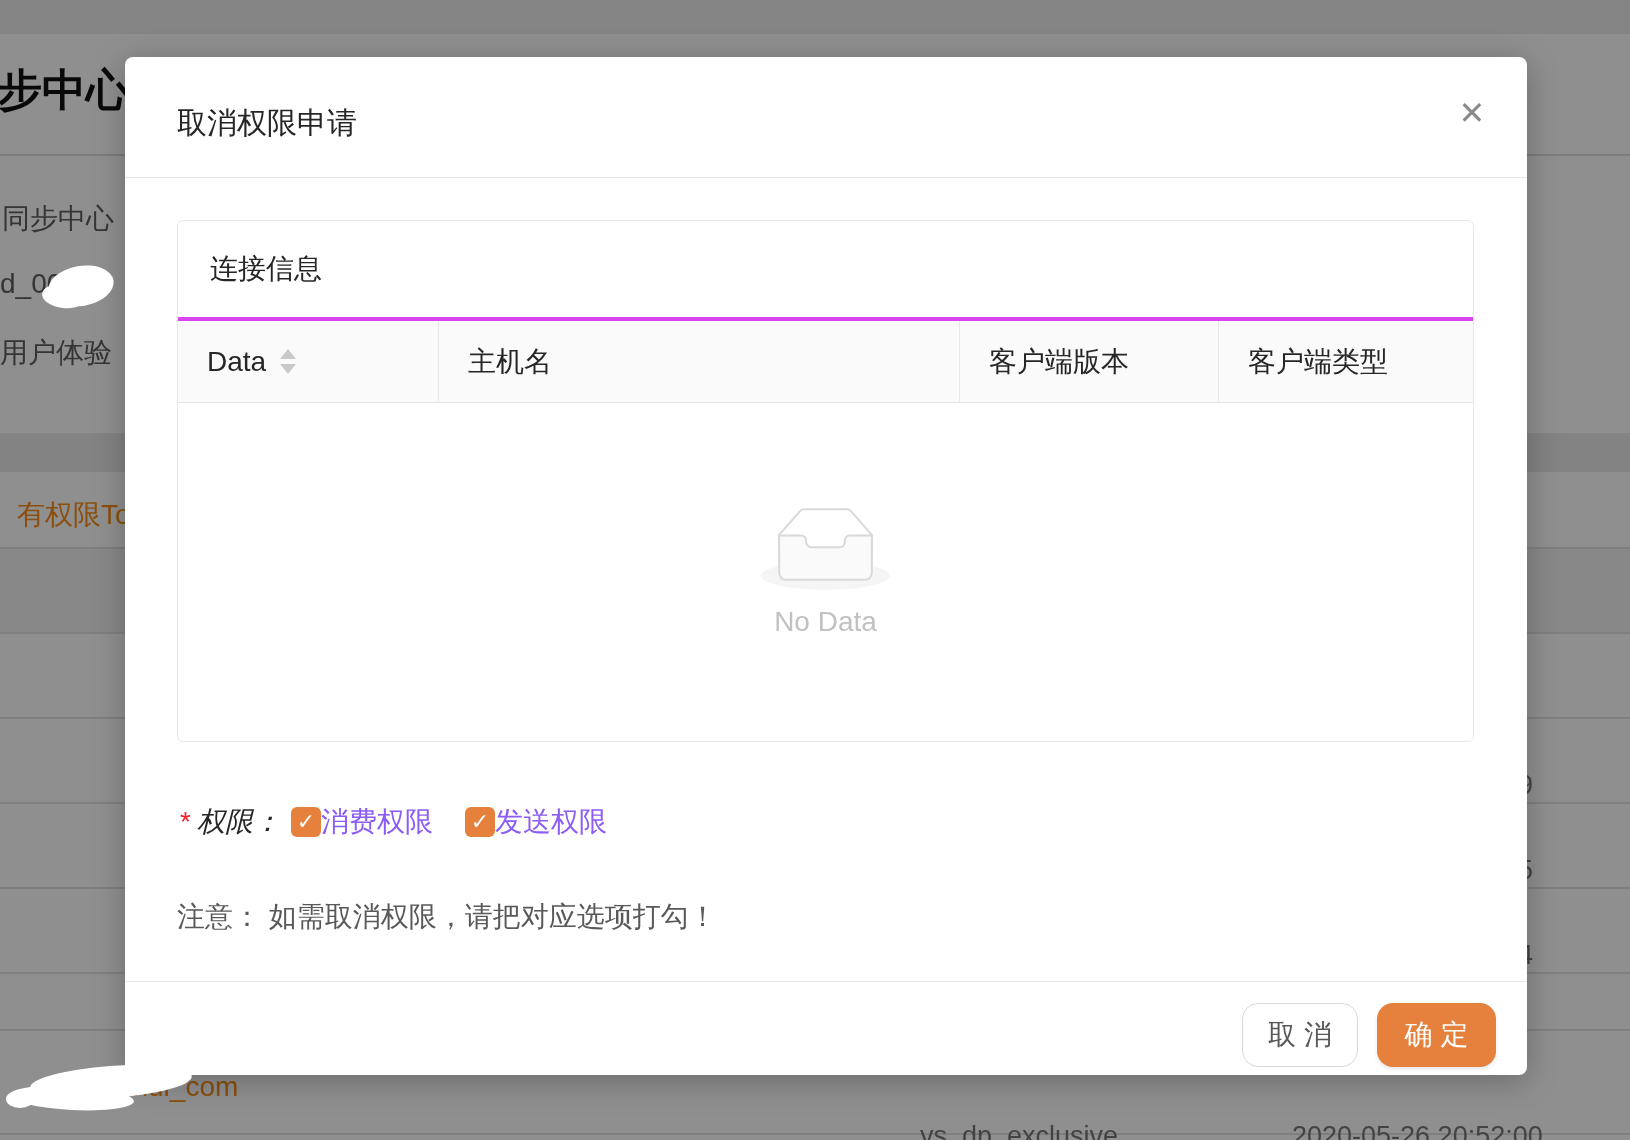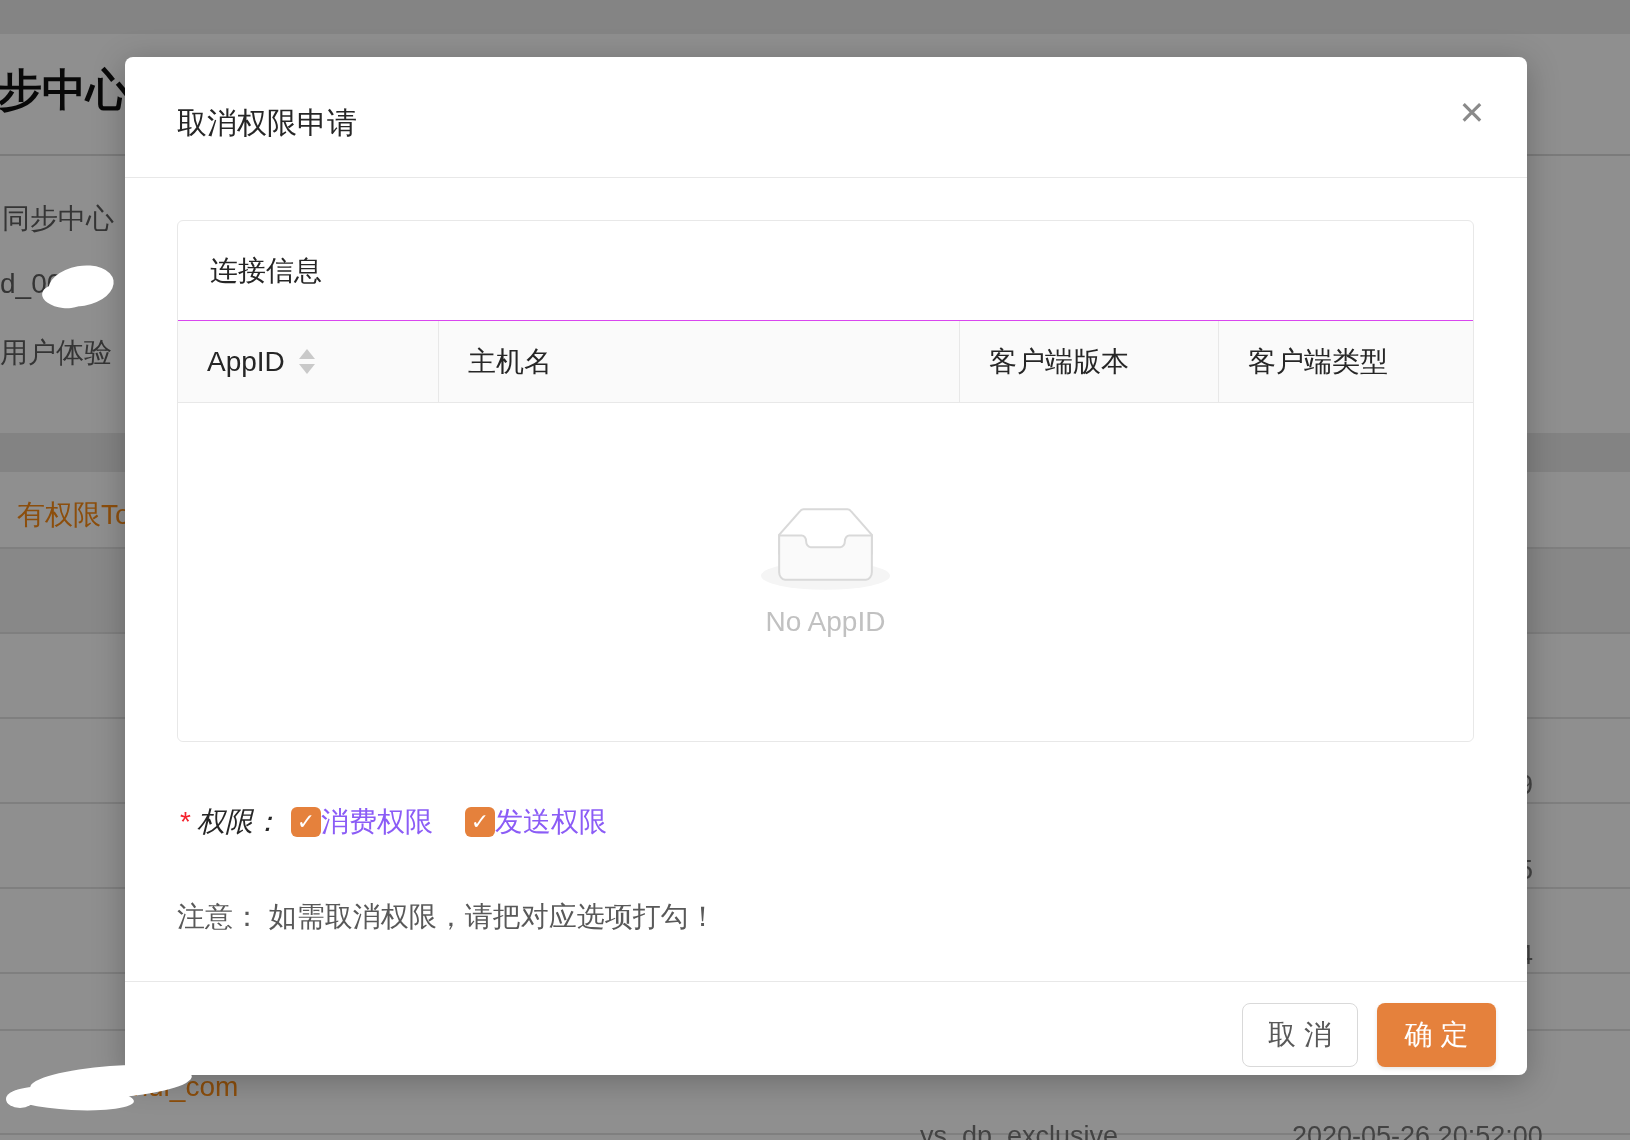--- a/index.html
+++ b/index.html
@@ -30,21 +30,21 @@
   .modal{left:125px;top:57px;width:1402px;height:1018px;background:#fff;border-radius:8px;
          box-shadow:0 6px 32px rgba(0,0,0,0.25);z-index:20;}
   .m-header{position:absolute;left:0;top:12px;width:100%;height:109px;border-bottom:1px solid #e8e8e8;
             display:flex;align-items:center;box-sizing:border-box;padding-left:52px;}
   .m-title{font-size:30px;font-weight:500;color:#262626;}
   .m-close{position:absolute;right:35px;top:36px;width:40px;height:40px;display:flex;align-items:center;
            justify-content:center;font-size:32px;color:#8a8a8a;cursor:pointer;background:none;border:none;line-height:1;}
 
   .panel{position:absolute;left:52px;top:163px;width:1297px;box-sizing:border-box;
          border:1px solid #e8e8e8;border-radius:6px;background:#fff;}
-  .panel-title{height:100px;box-sizing:border-box;border-bottom:1px solid #d946ef;display:flex;
+  .panel-title{height:100px;box-sizing:border-box;border-bottom:4px solid #d946ef;display:flex;
                align-items:center;padding-left:32px;font-size:28px;color:#262626;}
   .thead{display:flex;height:82px;box-sizing:border-box;background:#fafafa;border-bottom:1px solid #e8e8e8;}
   .th{box-sizing:border-box;display:flex;align-items:center;padding-left:29px;font-size:28px;color:#262626;
       border-right:1px solid #e8e8e8;}
   .th:last-child{border-right:none;}
   .th.c0{width:261px;} .th.c1{width:521px;font-family:Liberation Mono, monospace;} .th.c2{width:259px;text-align:center;} .th.c3{width:254px;}
   .sorter{display:flex;flex-direction:column;margin-left:14px;row-gap:5px;}
   .tri-up{width:0;height:0;border-left:8px solid transparent;border-right:8px solid transparent;
           border-bottom:10px solid #c9c9c9;}
   .tri-down{width:0;height:0;border-left:8px solid transparent;border-right:8px solid transparent;
@@ -60,21 +60,21 @@
             justify-content:center;margin-left:10px;cursor:pointer;}
   .checkbox.second{margin-left:32px;}
   .checkmark{color:#fff;font-size:22px;font-weight:bold;line-height:1;}
   .cb-label{color:#8b5cf6;}
 
   .note{position:absolute;left:52px;top:841px;font-size:28px;color:#595959;white-space:nowrap;}
 
   .m-footer{position:absolute;left:0;top:924px;width:100%;height:94px;box-sizing:border-box;
             border-top:1px solid #e8e8e8;display:flex;justify-content:flex-end;align-items:flex-start;
             padding:21px 31px 0 0;column-gap:19px;}
-  .btn{height:64px;box-sizing:border-box;border-radius:8px;font-size:28px;display:flex;align-items:center;
+  .btn{height:64px;box-sizing:border-box;border-radius:16px;font-size:28px;display:flex;align-items:center;
        justify-content:center;cursor:pointer;border:none;white-space:nowrap;
        font-family:"Liberation Sans","DejaVu Sans",sans-serif;}
   .btn-cancel{width:116px;background:#fff;border:1px solid #d9d9d9;color:#595959;}
   .btn-ok{width:119px;background:#e5813c;color:#fff;box-shadow:0 2px 4px rgba(0,0,0,0.1);}
 
   
   .scribble{z-index:30;background:#fff;border-radius:50%;}
   .s1a{left:48px;top:266px;width:66px;height:40px;transform:rotate(-10deg);}
   .s1b{left:42px;top:284px;width:44px;height:24px;transform:rotate(6deg);}
   .s2a{left:30px;top:1066px;width:162px;height:32px;transform:rotate(-4deg);}
@@ -120,21 +120,21 @@
   <div class="abs modal">
     <div class="m-header">
       <span class="m-title">取消权限申请</span>
     </div>
     <button class="m-close">✕</button>
 
     <div class="panel">
       <div class="panel-title">连接信息</div>
       <div class="thead">
         <div class="th c0">
-          <span>AppID</span>
+          <span>Data</span>
           <span class="sorter">
             <span class="tri-up"></span>
             <span class="tri-down"></span>
           </span>
         </div>
         <div class="th c1">
           <span>主机名</span>
         </div>
         <div class="th c2">
           <span>客户端版本</span>
@@ -146,21 +146,21 @@
       <div class="tbody-empty">
         <svg width="129" height="83" viewBox="0 0 64 41">
           <g transform="translate(0 1)" fill="none" fill-rule="evenodd">
             <ellipse fill="#f5f5f5" cx="32" cy="33" rx="32" ry="7"></ellipse>
             <g stroke="#d9d9d9">
               <path d="M55 12.76L44.854 1.258C44.367.474 43.656 0 42.907 0H21.093c-.749 0-1.46.474-1.947 1.257L9 12.761V22h46v-9.24z"></path>
               <path d="M41.613 15.931c0-1.605.994-2.93 2.227-2.931H55v18.137C55 33.26 53.68 35 52.05 35h-40.1C10.32 35 9 33.259 9 31.137V13h11.16c1.233 0 2.227 1.323 2.227 2.928v.022c0 1.605 1.005 2.901 2.237 2.901h14.752c1.232 0 2.237-1.308 2.237-2.913v-.007z" fill="#fafafa"></path>
             </g>
           </g>
         </svg>
-        <div class="no-data-text">No AppID</div>
+        <div class="no-data-text">No Data</div>
       </div>
     </div>
 
     <div class="perm-row">
       <span class="req">*</span>
       <span class="perm-label">权限：</span>
       <span class="checkbox">
         <span class="checkmark">✓</span>
       </span>
       <span class="cb-label">消费权限</span>

